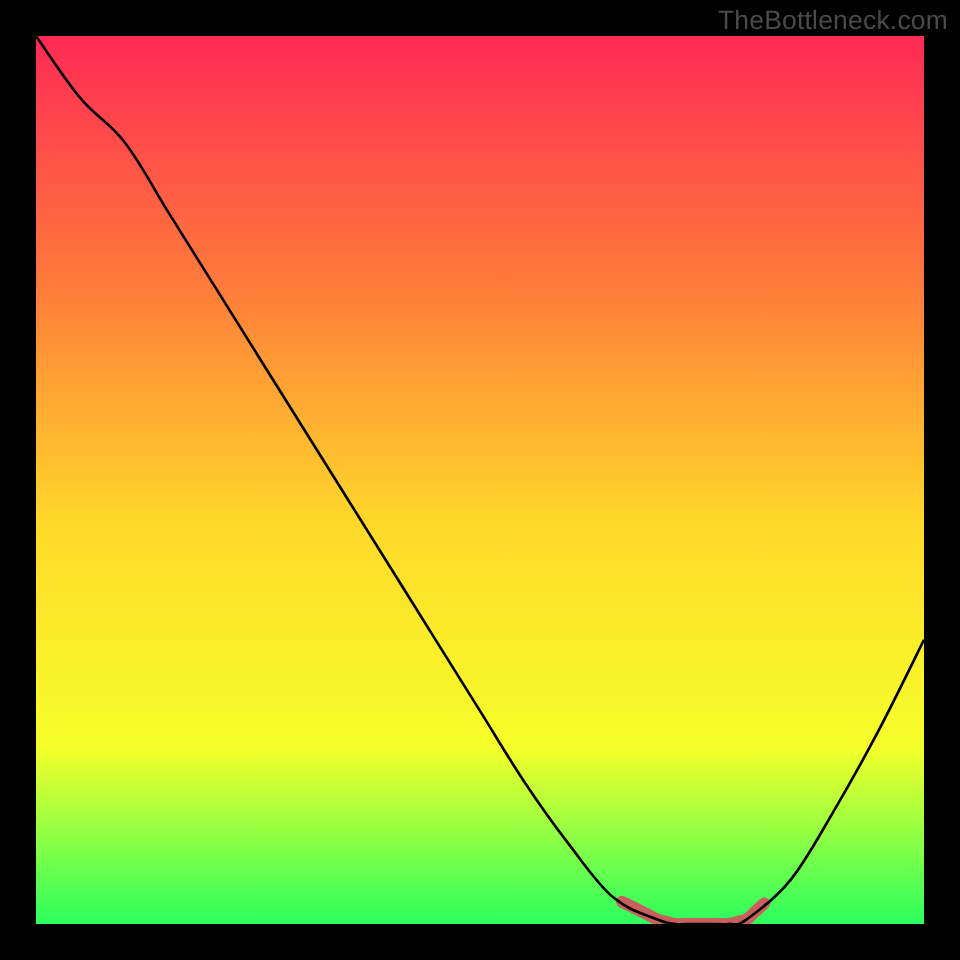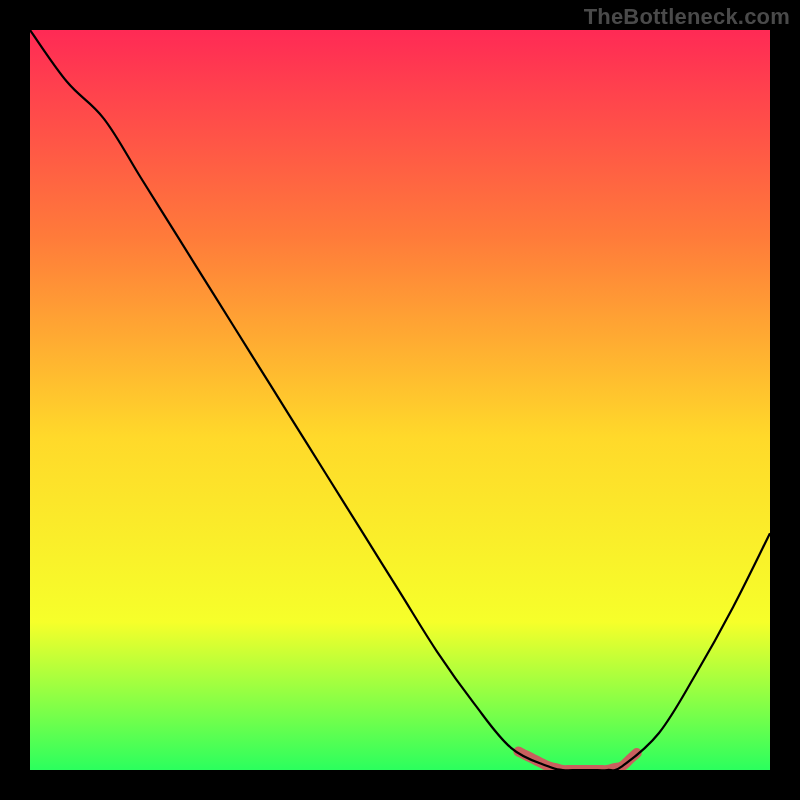--- a/index.html
+++ b/index.html
@@ -16,21 +16,21 @@
     width: 800px;
     height: 800px;
     background: #000;
   }
   .watermark {
     position: absolute;
     top: 4px;
     right: 10px;
     color: #4a4a4a;
     font-size: 22px;
-    font-weight: 700;
+    font-weight: 400;
     letter-spacing: 0.2px;
     z-index: 5;
   }
   .plot {
     position: absolute;
     left: 30px;
     top: 30px;
     width: 740px;
     height: 740px;
     overflow: hidden;

